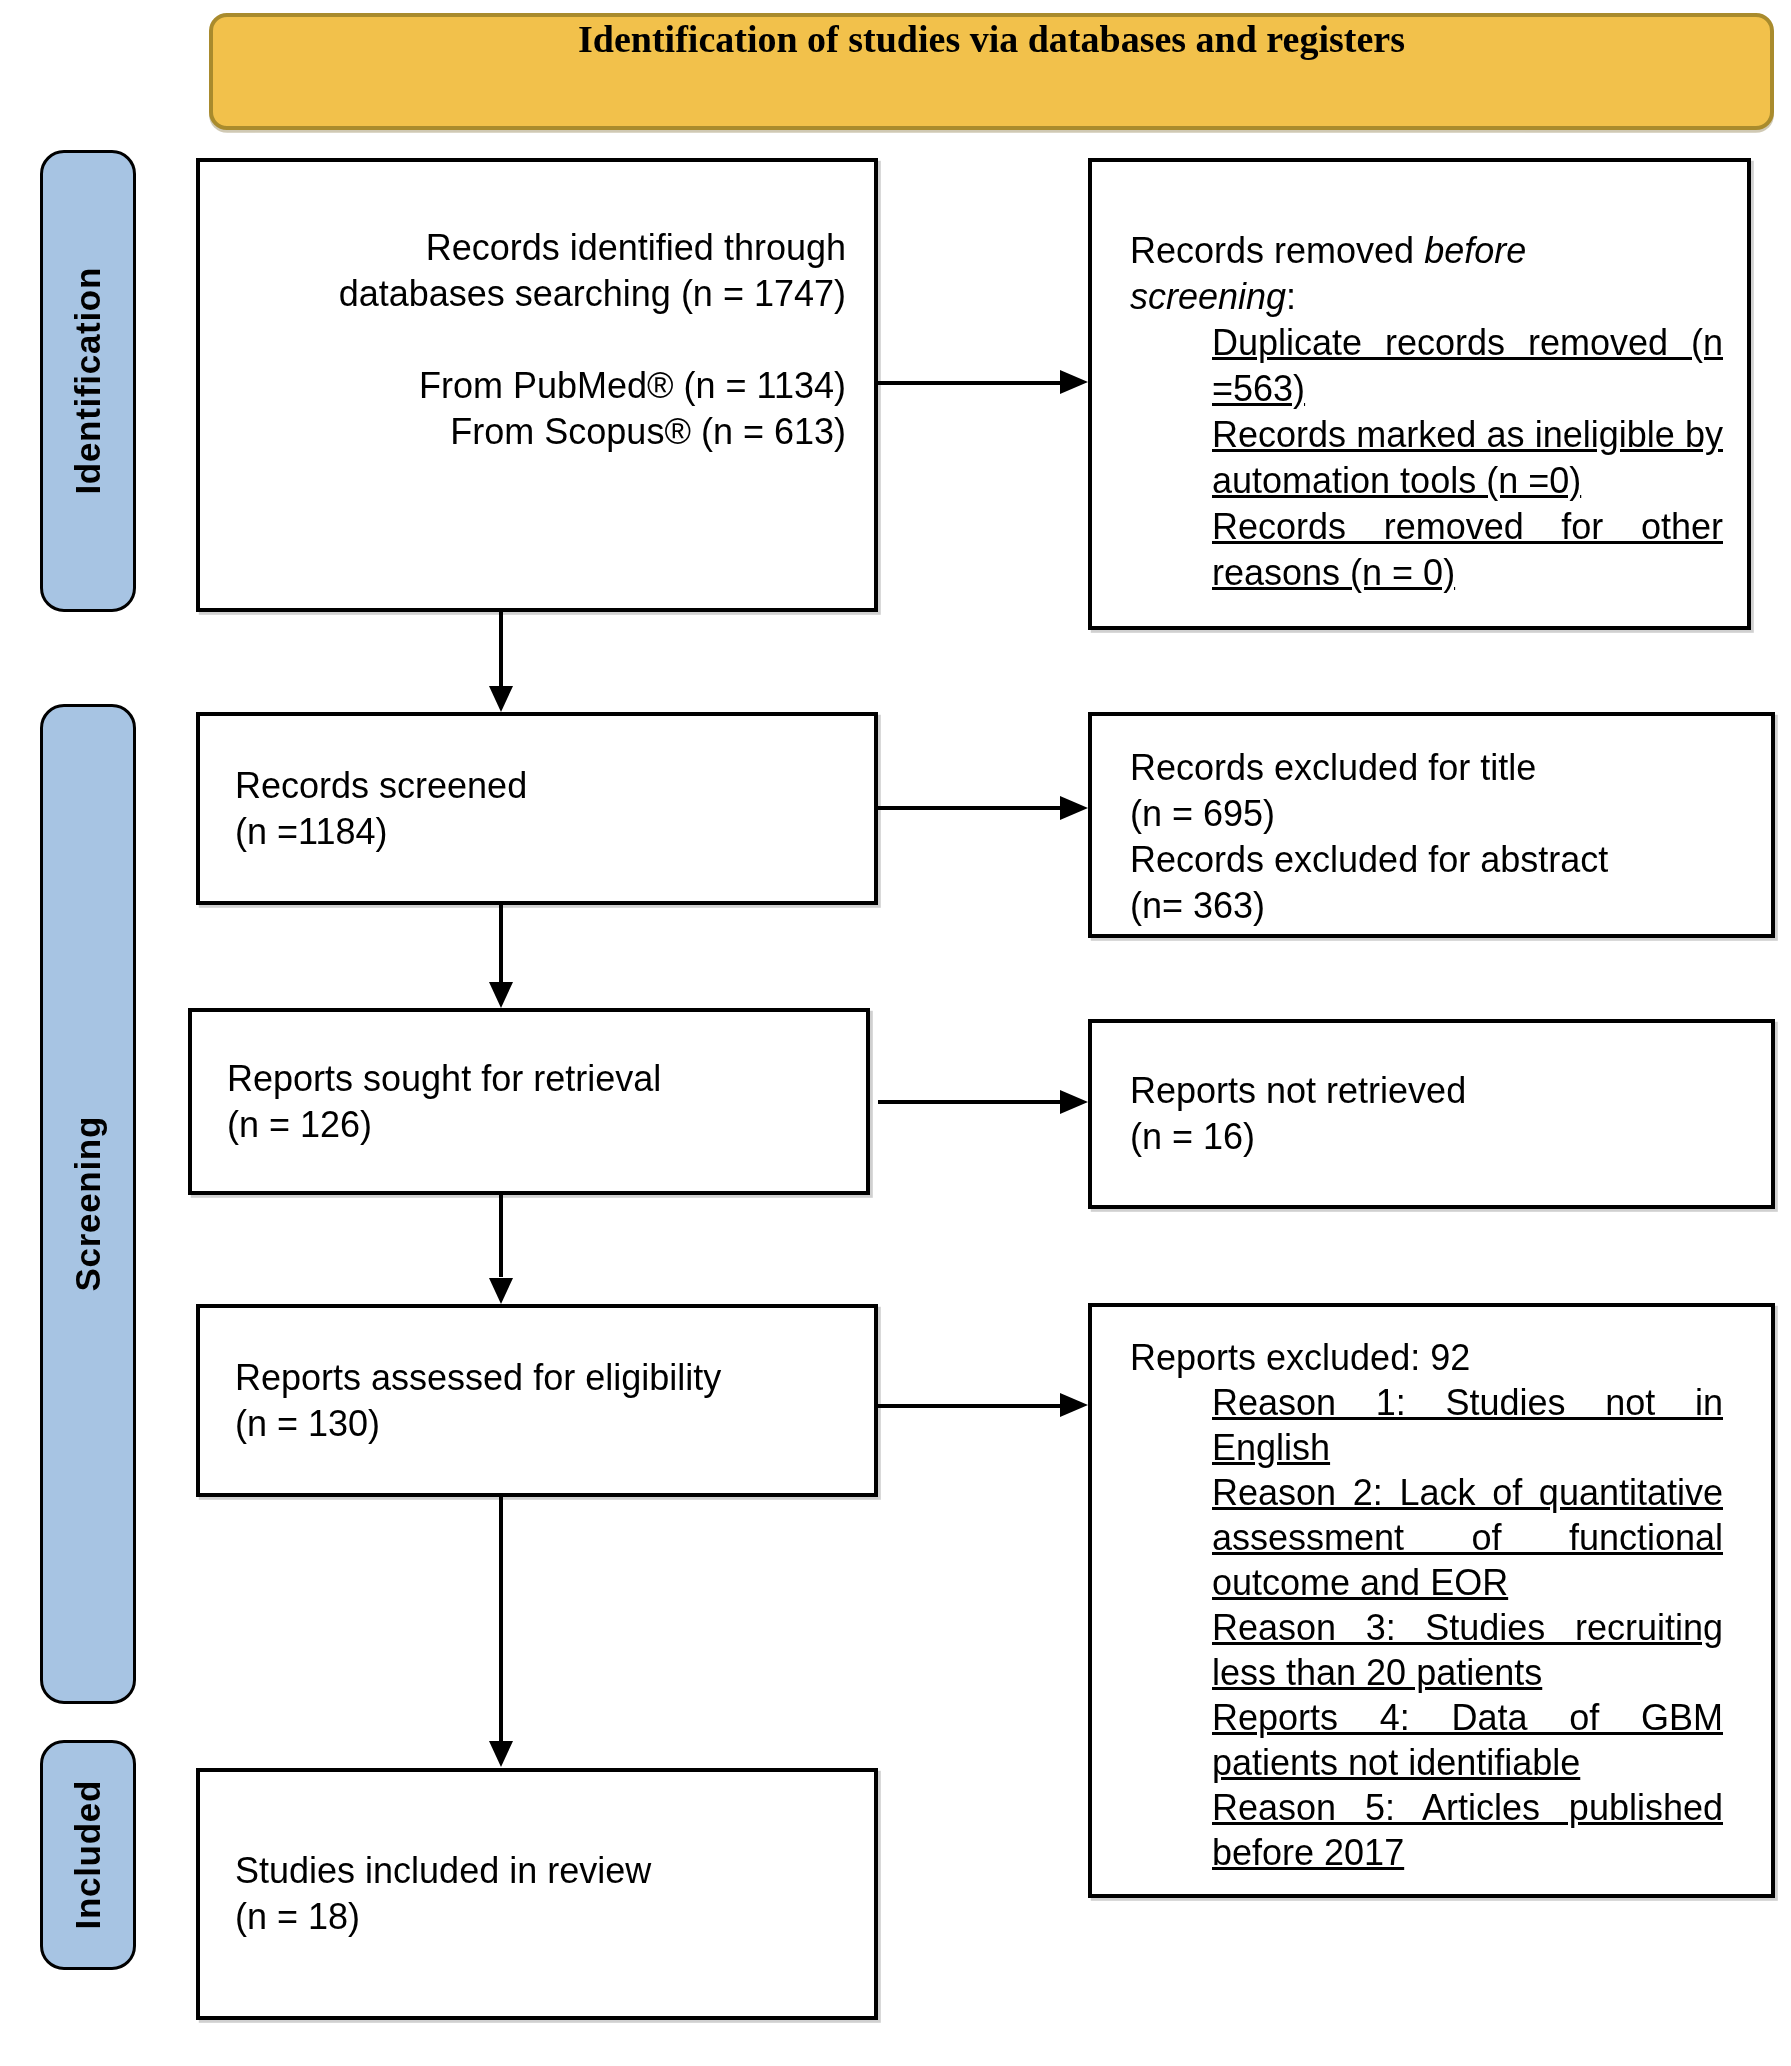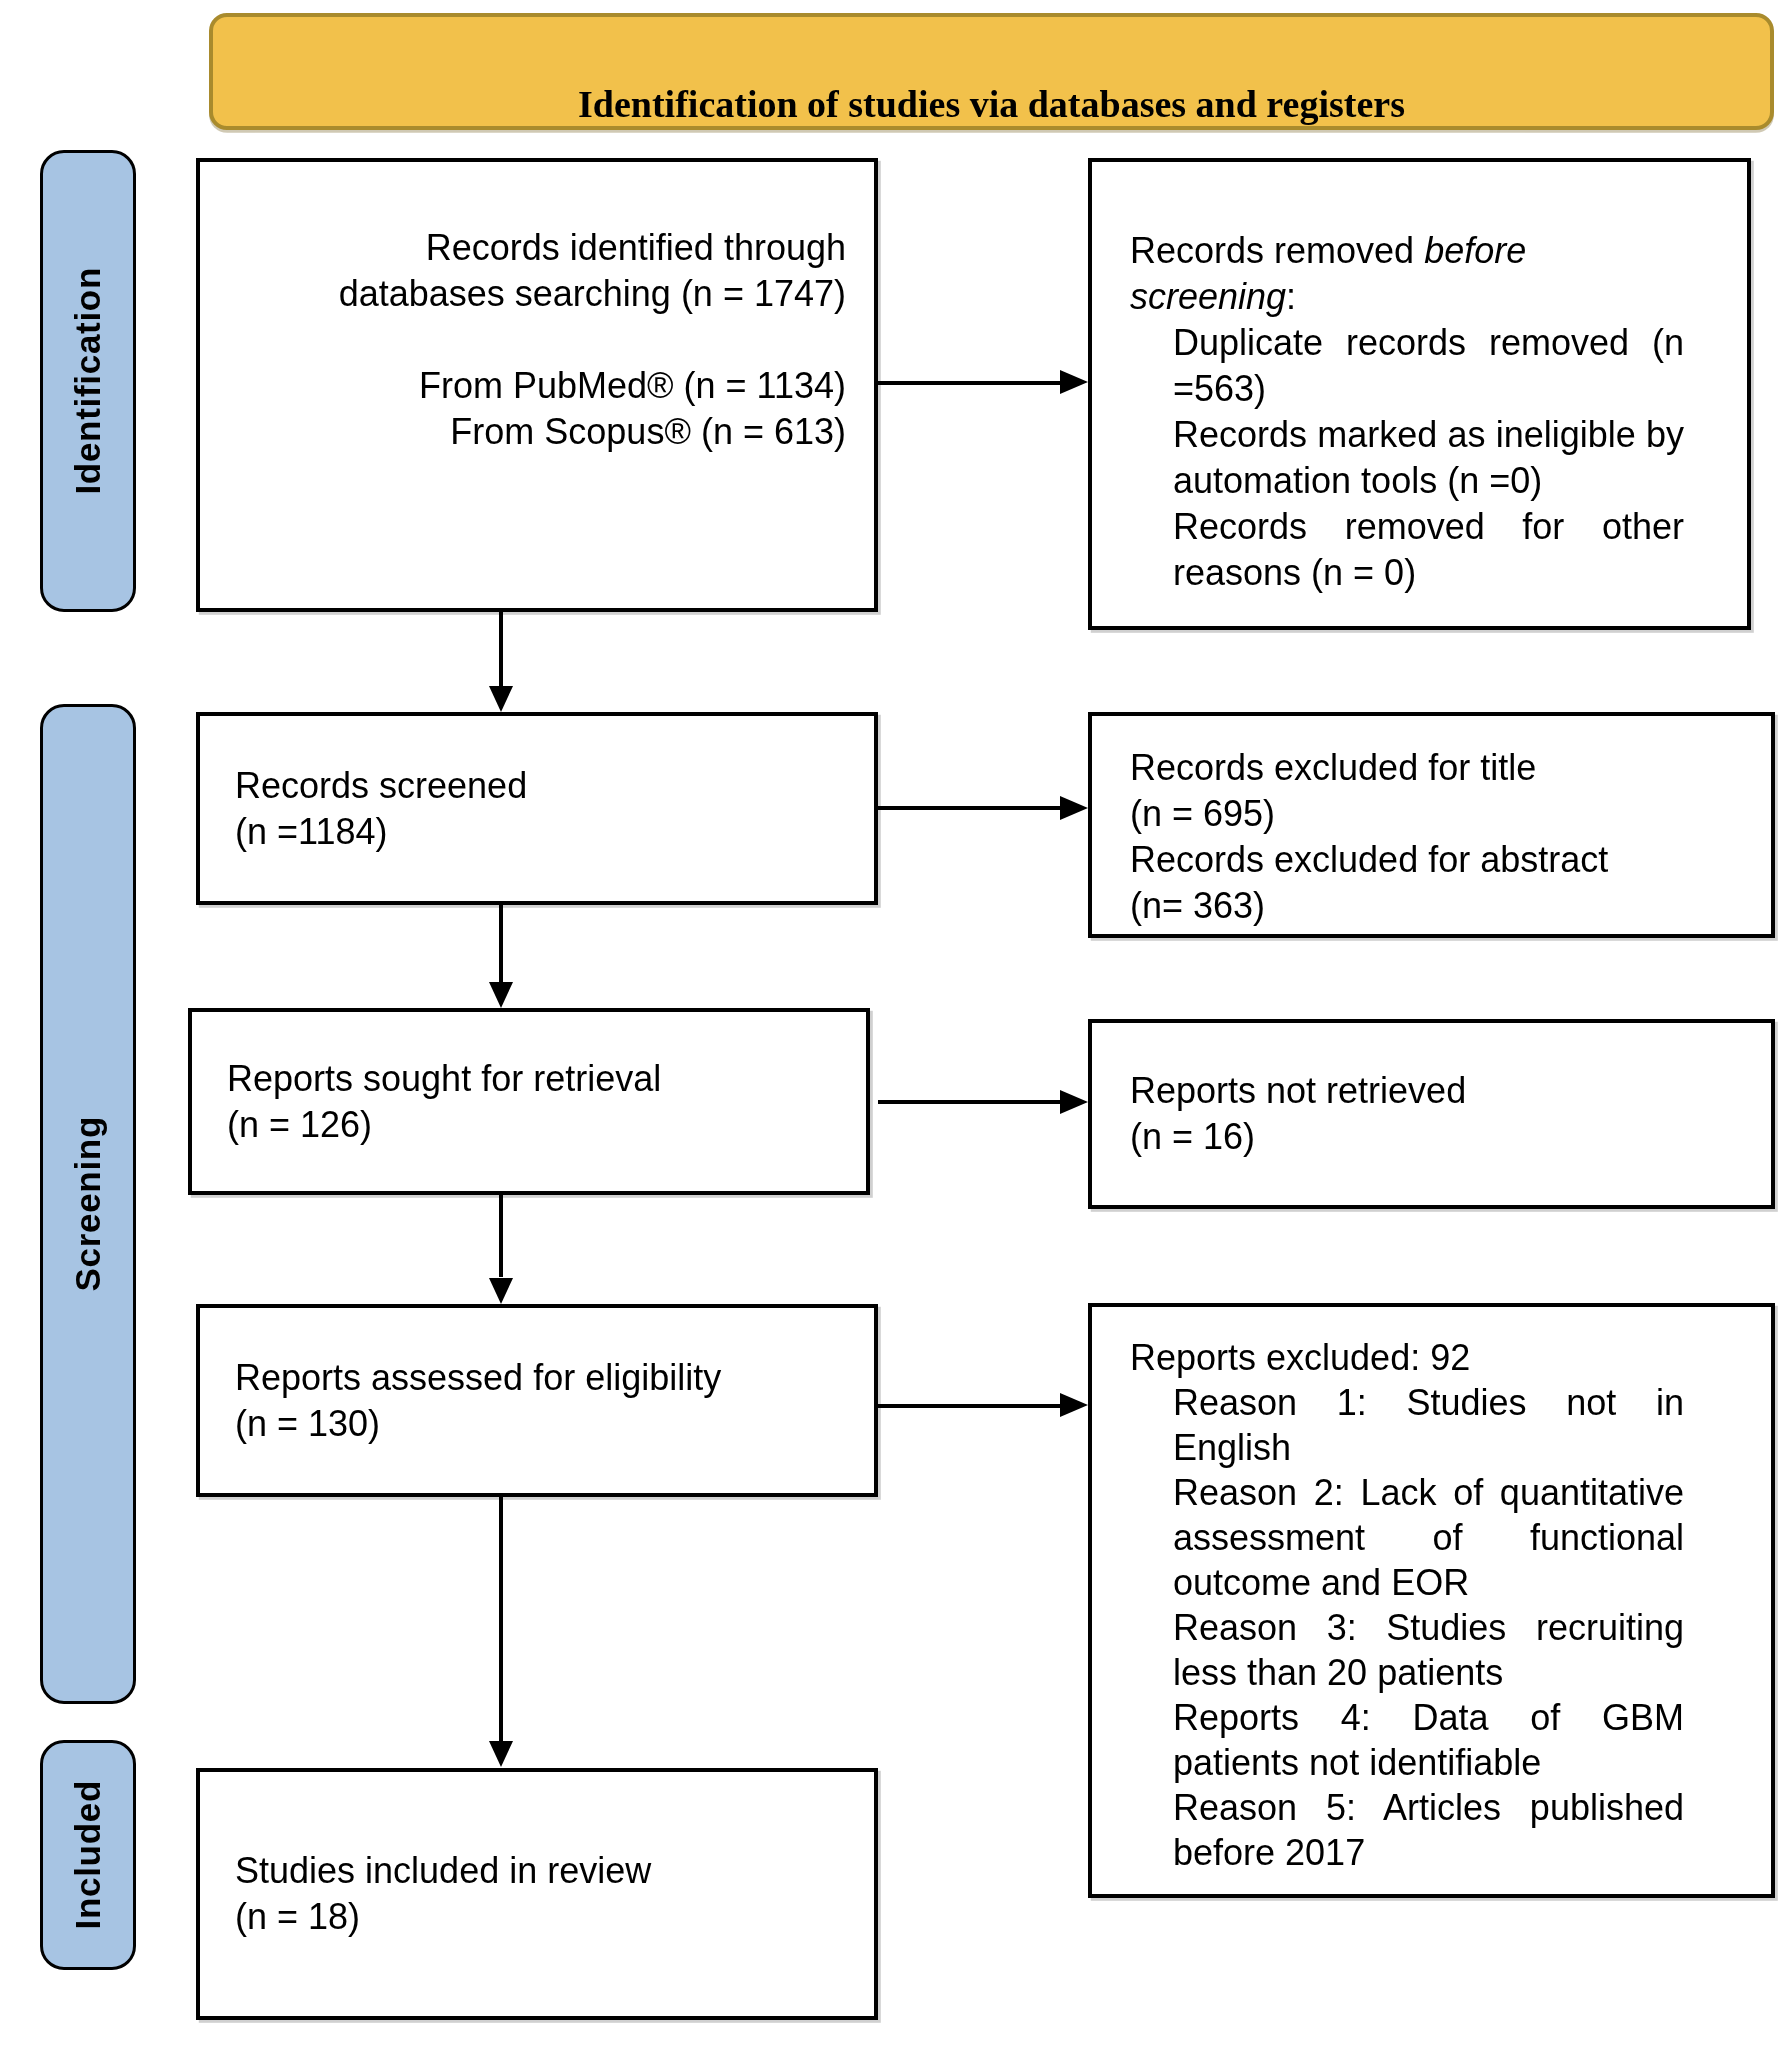--- a/index.html
+++ b/index.html
@@ -4,21 +4,21 @@
 <style>
   html,body{margin:0;padding:0;background:#ffffff;}
   .page{position:relative;width:1792px;height:2066px;background:#fff;
         font-family:"Liberation Sans",sans-serif;color:#000;overflow:hidden;}
 
   
   .header{position:absolute;left:209px;top:12.6px;width:1565px;height:117px;
           background:var(--header-fill,#F2C14B);
           border:4.2px solid var(--header-border,#A98B2D);
           border-radius:18px;box-sizing:border-box;
-          display:flex;align-items:flex-end;justify-content:center;
+          display:flex;align-items:flex-start;justify-content:center;
           font-family:"Liberation Serif",serif;font-weight:bold;font-size:38px;
           box-shadow:0 2.8px 0 rgba(120,100,40,.35);}
 
   
   .side{position:absolute;left:40px;width:96px;
         background:var(--sidebar-fill,#A7C4E3);
         border:3.5px solid #000;border-radius:24px;box-sizing:border-box;
         display:flex;align-items:center;justify-content:center;}
   .vtext{writing-mode:vertical-rl;transform:rotate(180deg);
          font-weight:bold;font-size:35px;letter-spacing:0.7px;white-space:nowrap;}
@@ -39,21 +39,21 @@
   #b3{left:188px;top:1008px;width:682px;height:187px;}
   #b4{left:196px;top:1304px;width:682px;height:193px;}
   #b5{left:196px;top:1768px;width:682px;height:252px;}
 
   #r1{left:1088px;top:158px;width:663px;height:472px;padding:66px 63px 0 38px;}
   #r2{left:1088px;top:712px;width:687px;height:226px;padding:29px 28px 0 38px;}
   #r3{left:1088px;top:1019px;width:687px;height:190px;padding-left:38px;padding-right:28px;}
   #r4{left:1088px;top:1303px;width:687px;height:595px;padding:28px 63px 0 38px;line-height:45px;}
 
   .intro{max-width:538px;}
-  .items{margin-left:43px;width:511px;text-align:justify;}
+  .items{margin-left:82px;width:511px;text-align:justify;text-decoration:underline;}
   .items p{margin:0;}
 
   
   .vline{position:absolute;width:3.5px;background:#000;}
   .hline{position:absolute;height:3.5px;background:#000;}
   .head-down{position:absolute;width:0;height:0;
              border-left:12px solid transparent;border-right:12px solid transparent;
              border-top:26.5px solid #000;}
   .head-right{position:absolute;width:0;height:0;
               border-top:12.6px solid transparent;border-bottom:12.6px solid transparent;

